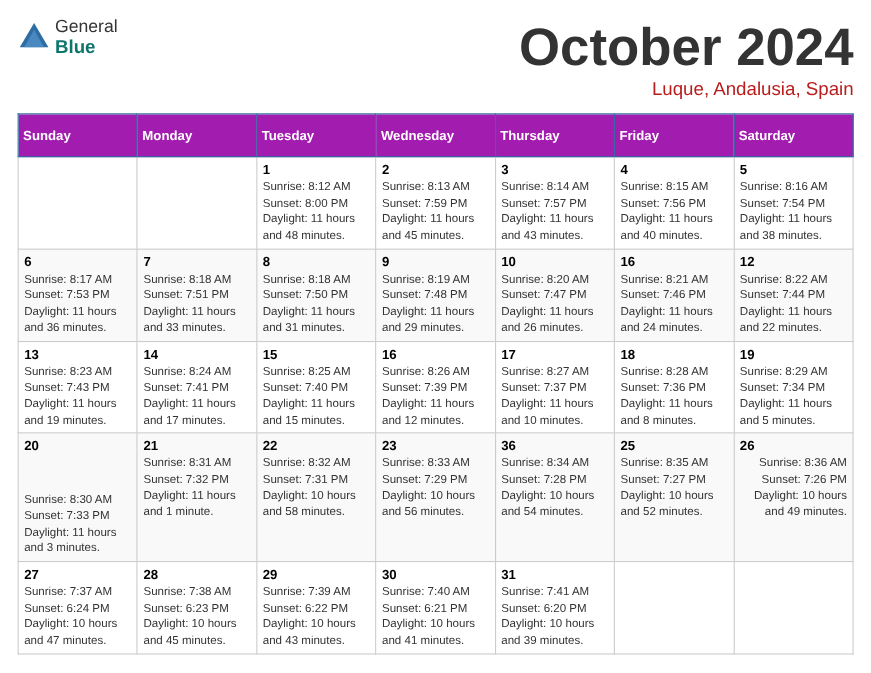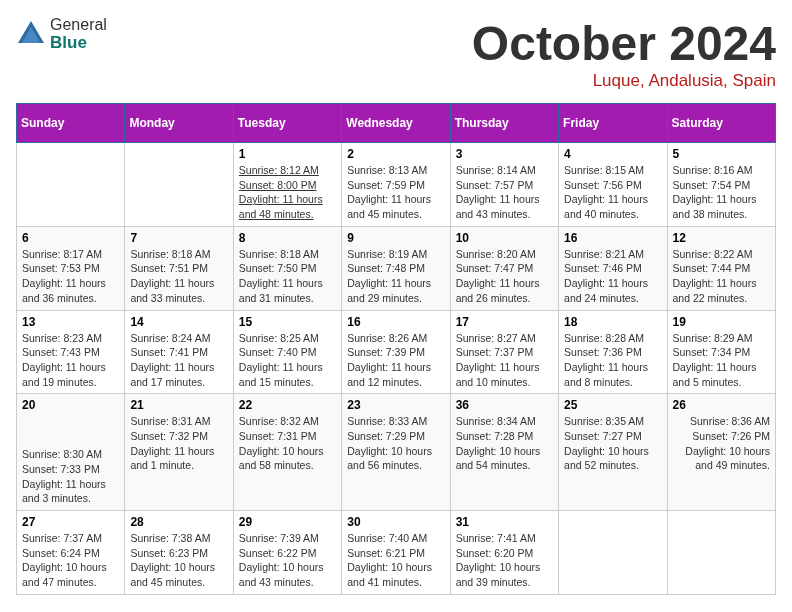--- a/index.html
+++ b/index.html
@@ -122,21 +122,21 @@
         <th>Friday</th>
         <th>Saturday</th>
       </tr>
   </thead>
   <tbody id="calendar-body">
   <tr>
         <td class="empty"></td>
         <td class="empty"></td>
         <td>
           <span class="day-num">1</span>
-          <div class="day-info" style="white-space: pre-line; text-decoration: underline;">Sunrise: 8:12 AM
+          <div class="day-info" style="white-space: pre-line;">Sunrise: 8:12 AM
 Sunset: 8:00 PM
 Daylight: 11 hours and 48 minutes.</div>
         </td>
         <td>
           <span class="day-num">2</span>
           <div class="day-info" style="white-space: pre-line;">Sunrise: 8:13 AM
 Sunset: 7:59 PM
 Daylight: 11 hours and 45 minutes.</div>
         </td>
         <td>

